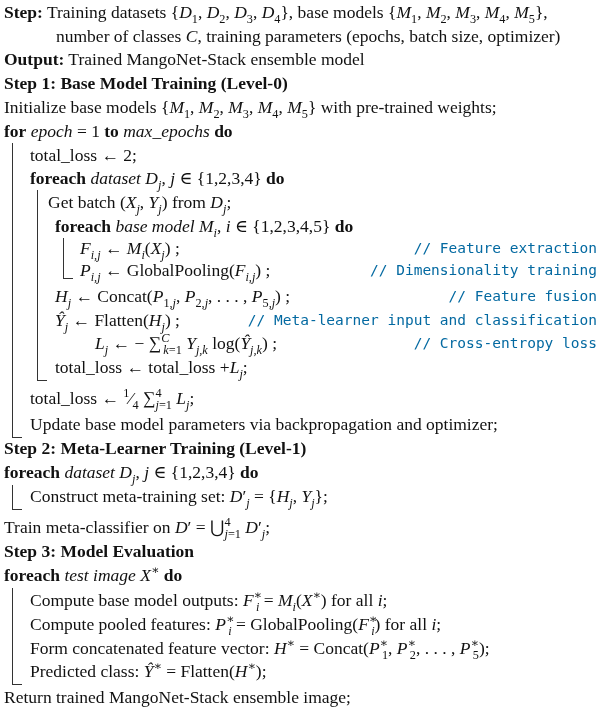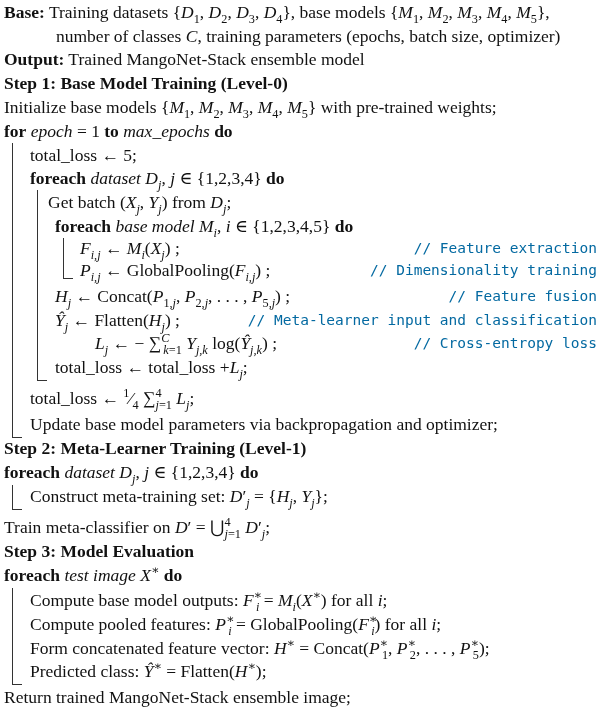--- a/index.html
+++ b/index.html
@@ -36,40 +36,40 @@
 <div class="vbar" style="left:63px; top:238px; height:40px;"></div>
 <div class="hbar" style="left:63px; top:278px;"></div>
 
 <div class="vbar" style="left:12px; top:485px; height:24px;"></div>
 <div class="hbar" style="left:12px; top:509px;"></div>
 
 <div class="vbar" style="left:12px; top:588px; height:96px;"></div>
 <div class="hbar" style="left:12px; top:684px;"></div>
 
 <div class="line" style="top:0px; left:4px;">
-  <span class="b">Base:</span>
+  <span class="b">Step:</span>
   <span>Training datasets {<i>D</i><sub>1</sub>, <i>D</i><sub>2</sub>, <i>D</i><sub>3</sub>, <i>D</i><sub>4</sub>}, base models {<i>M</i><sub>1</sub>, <i>M</i><sub>2</sub>, <i>M</i><sub>3</sub>, <i>M</i><sub>4</sub>, <i>M</i><sub>5</sub>},</span>
 </div>
 <div class="line" style="top:24px; left:56px;">
   <span>number of classes <i>C</i>, training parameters (epochs, batch size, optimizer)</span>
 </div>
 <div class="line" style="top:47px; left:4px;">
   <span class="b">Output:</span>
   <span>Trained MangoNet-Stack ensemble model</span>
 </div>
 <div class="line b" style="top:71px; left:4px;">Step 1: Base Model Training (Level-0)</div>
 <div class="line" style="top:95px; left:4px;">Initialize base models {<i>M</i><sub>1</sub>, <i>M</i><sub>2</sub>, <i>M</i><sub>3</sub>, <i>M</i><sub>4</sub>, <i>M</i><sub>5</sub>} with pre-trained weights;</div>
 
 <div class="line" style="top:119px; left:4px;">
   <span class="b">for</span>
   <span class="i">epoch</span><span> = 1 </span><span class="b">to</span>
   <span class="i">max_epochs</span>
   <span class="b">do</span>
 </div>
-<div class="line" style="top:143px; left:30px;">total_loss ← 5;</div>
+<div class="line" style="top:143px; left:30px;">total_loss ← 2;</div>
 <div class="line" style="top:166px; left:30px;">
   <span class="b">foreach</span>
   <span class="i">dataset</span>
   <span><i>D<sub>j</sub></i>, <i>j</i> ∈ {1,2,3,4}</span>
   <span class="b">do</span>
 </div>
 <div class="line" style="top:190px; left:48px;">Get batch (<i>X<sub>j</sub></i>, <i>Y<sub>j</sub></i>) from <i>D<sub>j</sub></i>;</div>
 <div class="line" style="top:214px; left:55px;">
   <span class="b">foreach</span>
   <span class="i">base model</span>

